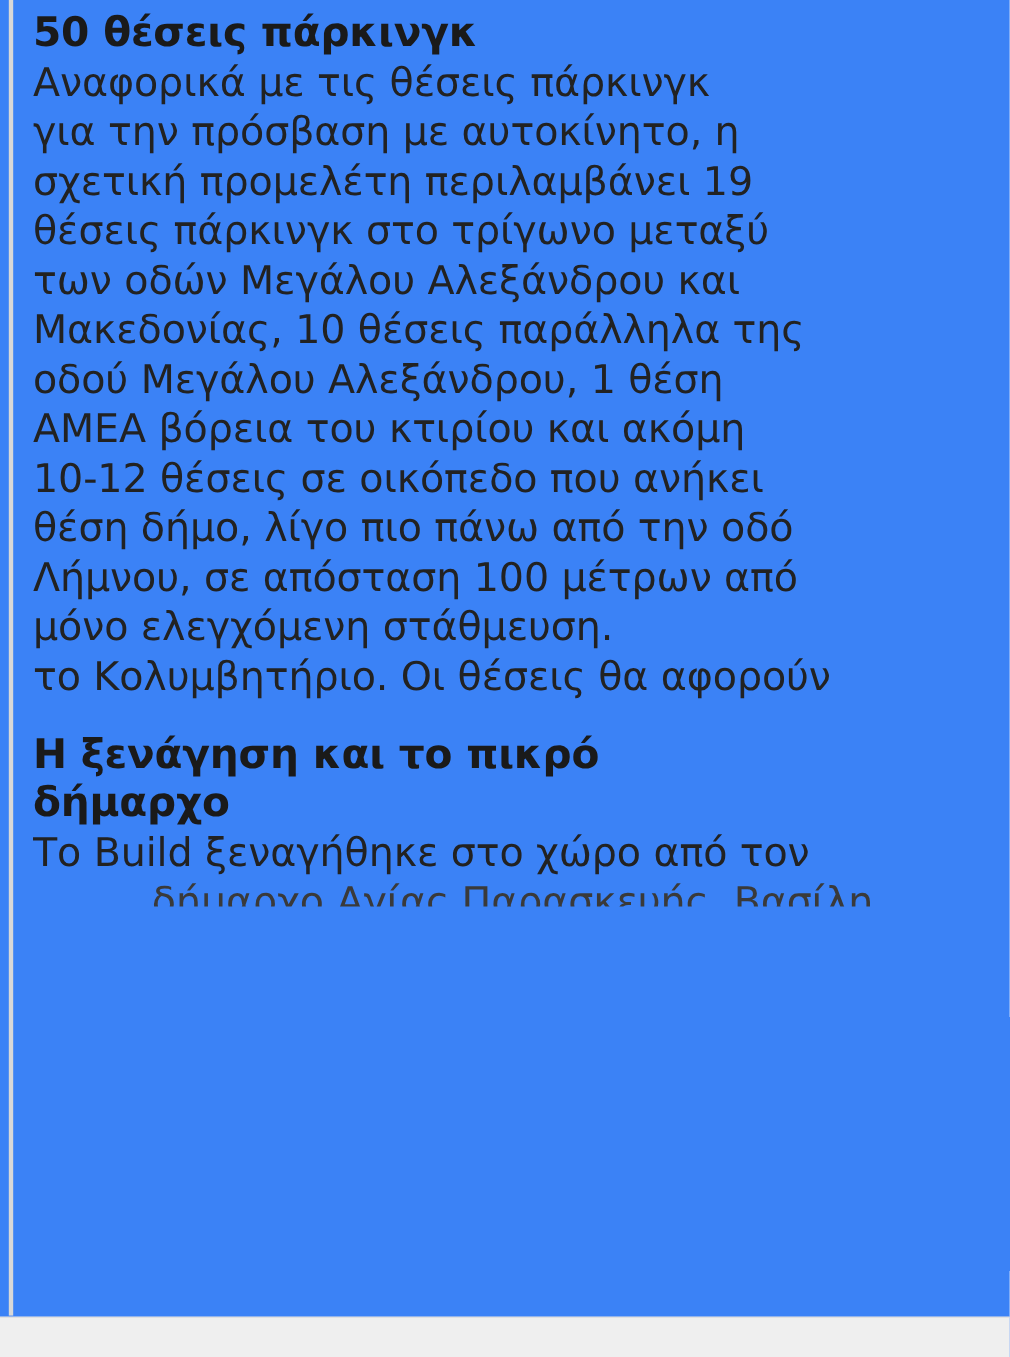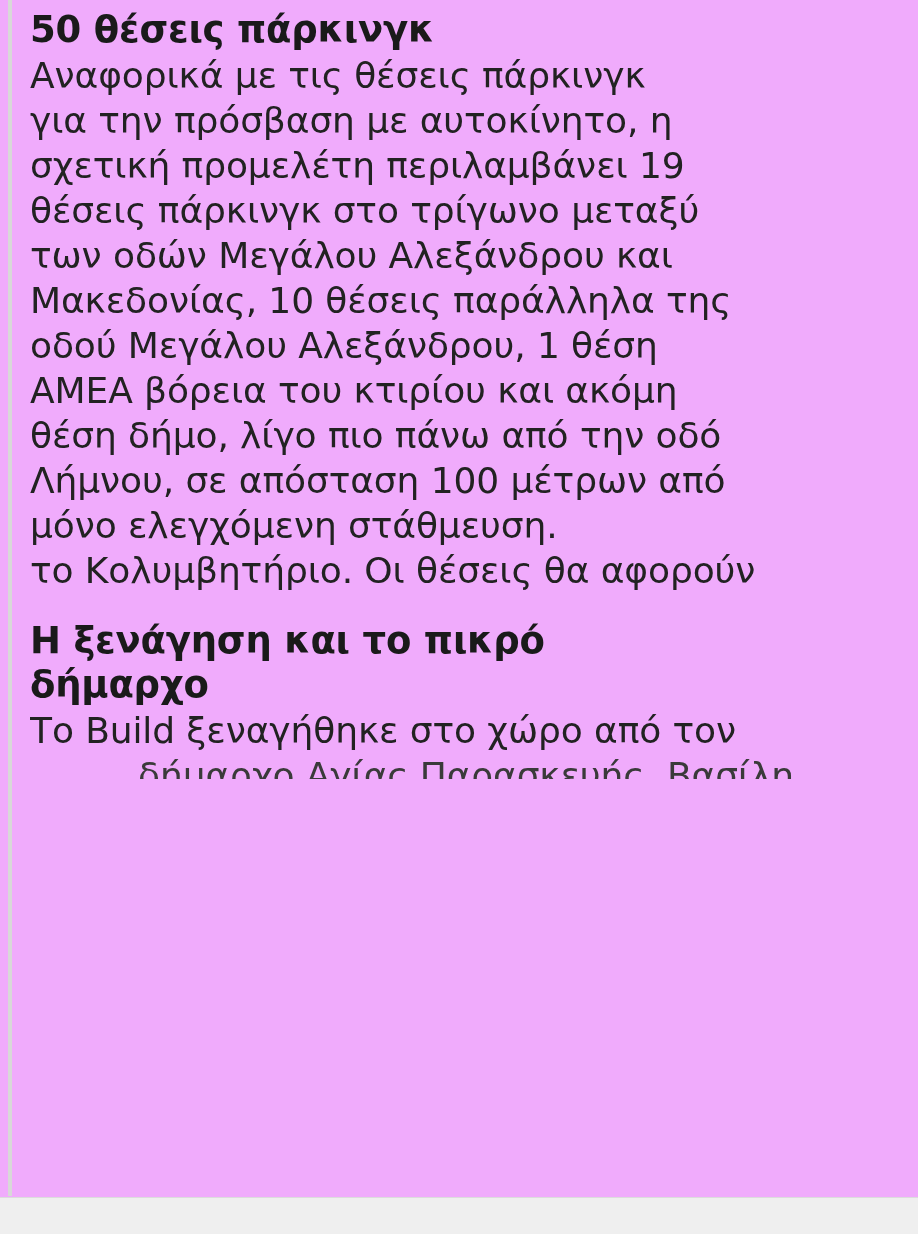--- a/index.html
+++ b/index.html
@@ -11,21 +11,21 @@
   body {
     width: 918px;
     height: 1234px;
     overflow: hidden;
     font-family: "DejaVu Sans", "Liberation Sans", sans-serif;
   }
   .page {
     position: relative;
     width: 918px;
     height: 1234px;
-    background: #f0abfc;
+    background: #3b82f6;
     box-sizing: border-box;
   }
   .left-rule {
     position: absolute;
     left: 8px;
     top: 0;
     width: 4px;
     height: 1196px;
     background: #d8d8d8;
   }
@@ -94,20 +94,21 @@
 
     <div class="body-text blur">
       <span class="line">Αναφορικά με τις θέσεις πάρκινγκ</span>
       <span class="line">για την πρόσβαση με αυτοκίνητο, η</span>
       <span class="line">σχετική προμελέτη περιλαμβάνει 19</span>
       <span class="line">θέσεις πάρκινγκ στο τρίγωνο μεταξύ</span>
       <span class="line">των οδών Μεγάλου Αλεξάνδρου και</span>
       <span class="line">Μακεδονίας, 10 θέσεις παράλληλα της</span>
       <span class="line">οδού Μεγάλου Αλεξάνδρου, 1 θέση</span>
       <span class="line">ΑΜΕΑ βόρεια του κτιρίου και ακόμη</span>
+      <span class="line">10-12 θέσεις σε οικόπεδο που ανήκει</span>
       <span class="line">θέση δήμο, λίγο πιο πάνω από την οδό</span>
       <span class="line">Λήμνου, σε απόσταση 100 μέτρων από</span>
       <span class="line">μόνο ελεγχόμενη στάθμευση.</span>
       <span class="line">το Κολυμβητήριο. Οι θέσεις θα αφορούν</span>
     </div>
 
     <h2 class="subhead second blur">
       <span class="line">Η ξενάγηση και το πικρό</span>
       <span class="line">δήμαρχο</span>
     </h2>

